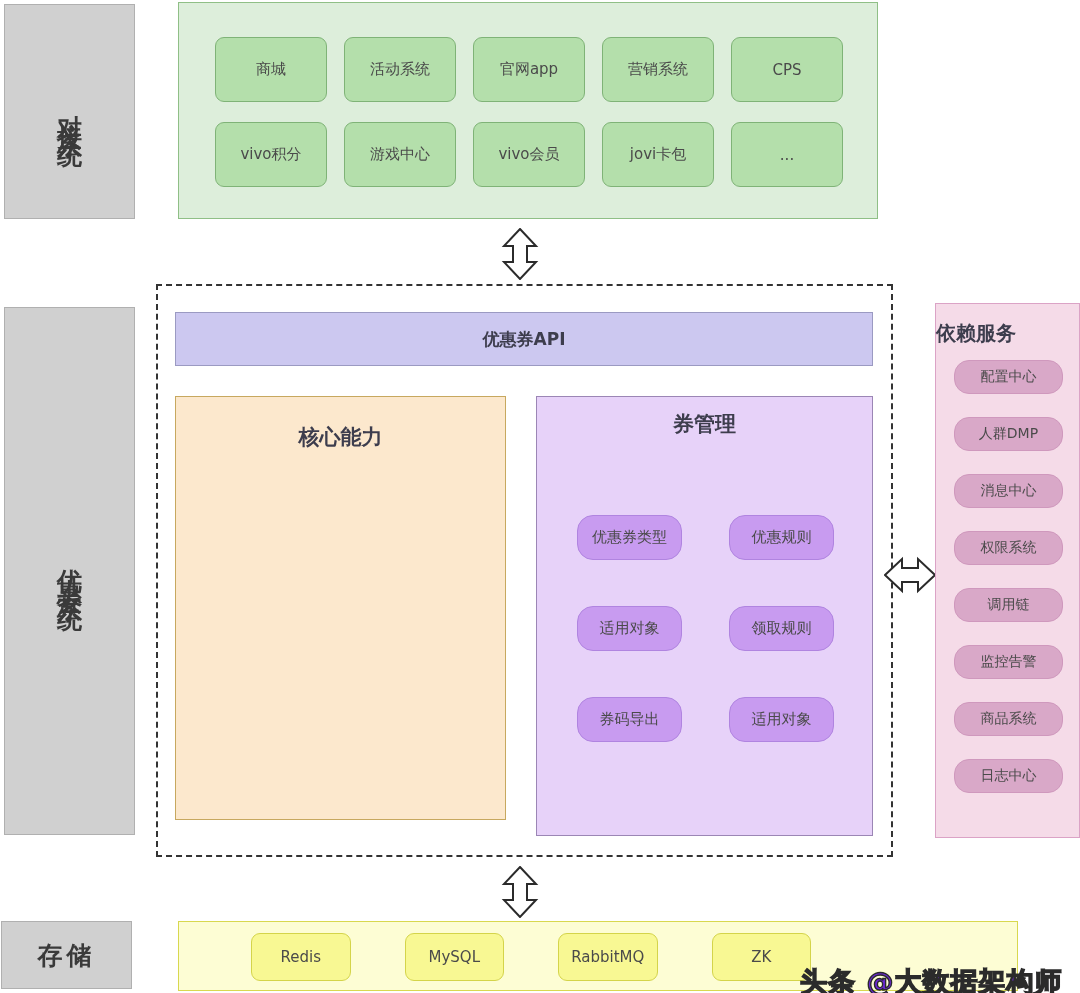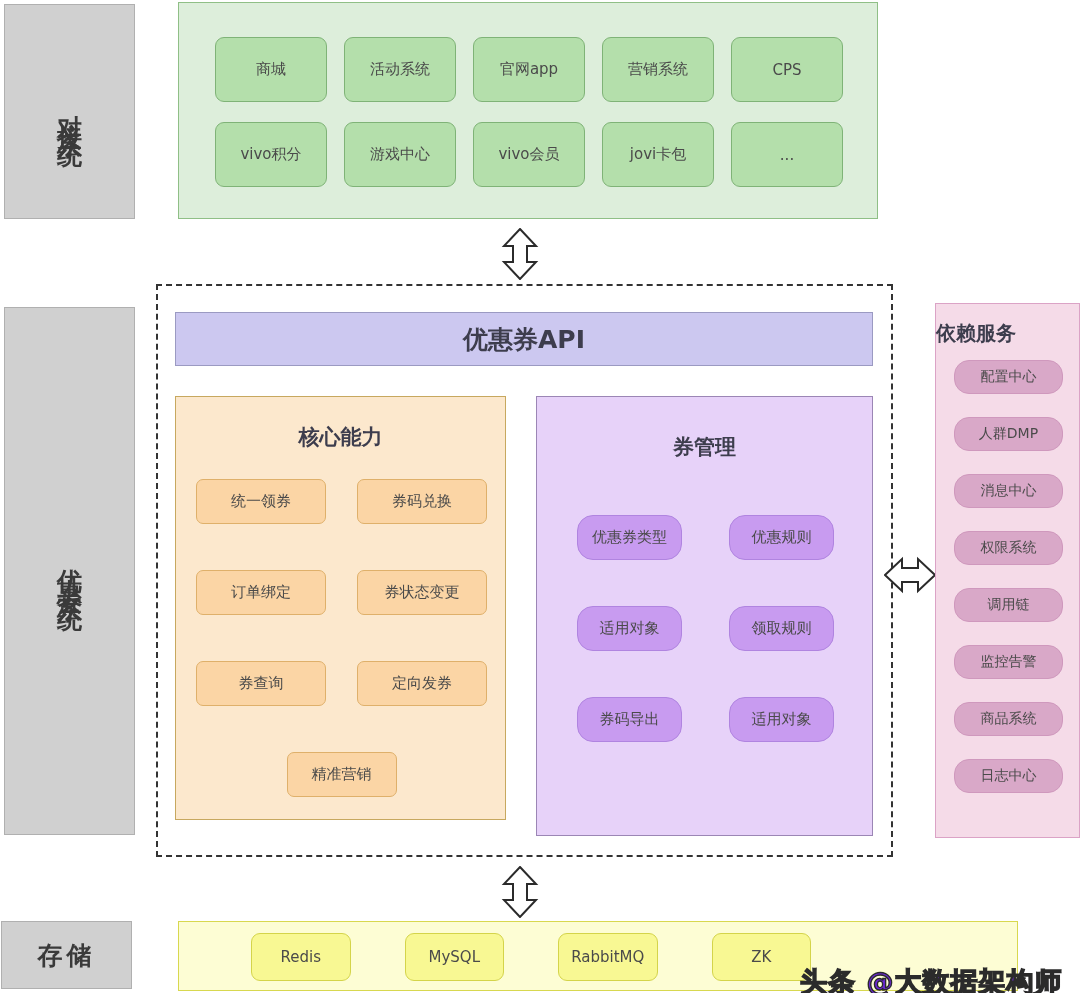--- a/index.html
+++ b/index.html
@@ -65,41 +65,41 @@
     width: 737px; height: 573px;
     border: 2px dashed #333333;
     background: #ffffff;
   }
   #api-bar {
     position: absolute; left: 17px; top: 26px;
     width: 698px; height: 54px;
     background: #ccc8f0;
     border: 1px solid #9b9ac2;
     display: flex; align-items: center; justify-content: center;
-    font-size: 25px; font-weight: bold; color: #3d3d4d;
+    font-size: 17px; font-weight: bold; color: #3d3d4d;
   }
   #core-panel {
     position: absolute; left: 17px; top: 110px;
     width: 331px; height: 424px;
     background: #fce8cd;
     border: 1px solid #c7a85f;
   }
   #manage-panel {
     position: absolute; left: 378px; top: 110px;
     width: 337px; height: 440px;
     background: #e7d2f9;
     border: 1px solid #9b86b5;
   }
   .panel-title {
     position: absolute; left: 0; width: 100%;
     text-align: center;
     font-size: 21px; font-weight: bold; color: #3d3d4d;
   }
   #core-title   { top: 26px; }
-  #manage-title { top: 36px; }
+  #manage-title { top: 13px; }
 
   .core-grid {
     position: absolute; left: 20px; top: 82px;
     width: 291px;
     display: grid;
     grid-template-columns: repeat(2, 130px);
     grid-auto-rows: 45px;
     column-gap: 31px;
     row-gap: 46px;
     justify-content: center;
@@ -227,29 +227,20 @@
       <polygon points="23,1 39,18 30,18 30,34 39,34 23,51 7,34 16,34 16,18 7,18" fill="#ffffff" stroke="#2b2b2b" stroke-width="2" stroke-linejoin="miter"></polygon>
     </svg>
   </div>
 
   <div id="coupon-dashed">
 
     <div id="api-bar">优惠券API</div>
 
     <div id="core-panel">
       <div class="panel-title" id="core-title">核心能力</div>
-      <div class="core-grid">
-        <div class="orange-box">统一领券</div>
-        <div class="orange-box">券码兑换</div>
-        <div class="orange-box">订单绑定</div>
-        <div class="orange-box">券状态变更</div>
-        <div class="orange-box">券查询</div>
-        <div class="orange-box">定向发券</div>
-        <div class="orange-box solo">精准营销</div>
-      </div>
     </div>
 
     <div id="manage-panel">
       <div class="panel-title" id="manage-title">券管理</div>
       <div class="manage-grid">
         <div class="purple-box">优惠券类型</div>
         <div class="purple-box">优惠规则</div>
         <div class="purple-box">适用对象</div>
         <div class="purple-box">领取规则</div>
         <div class="purple-box">券码导出</div>

